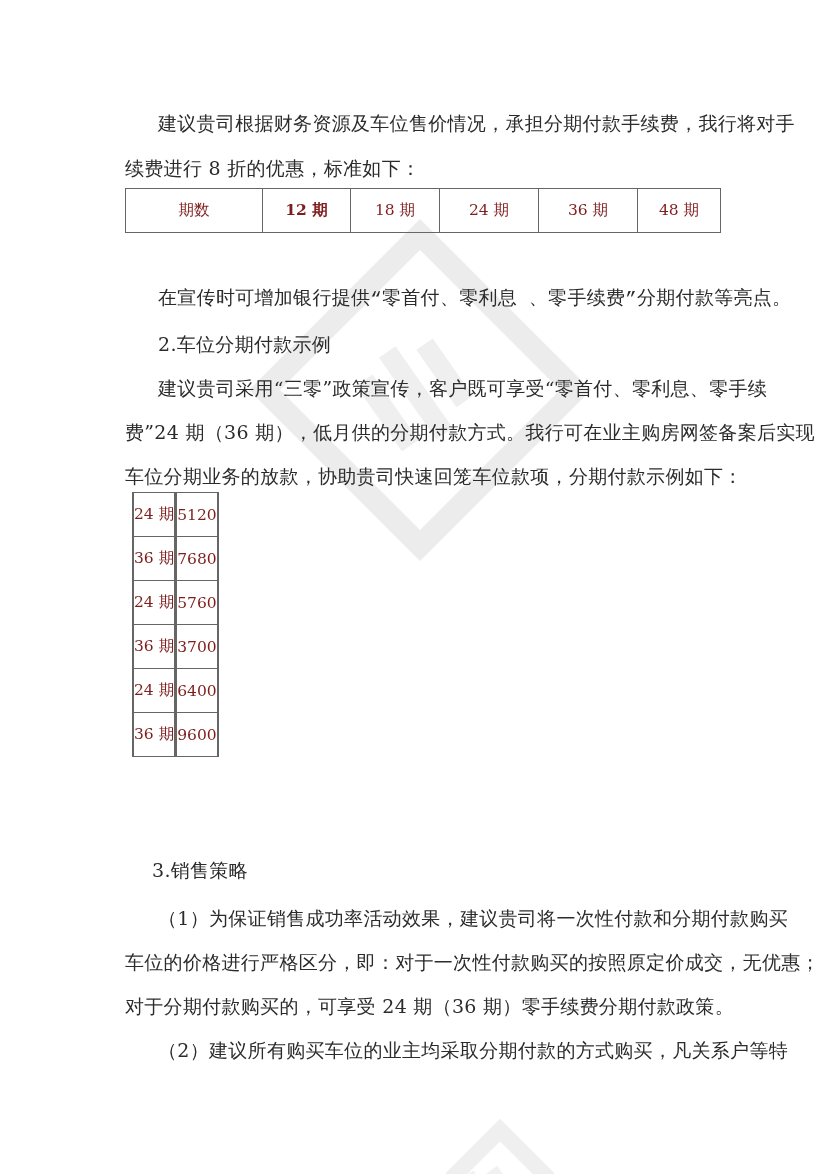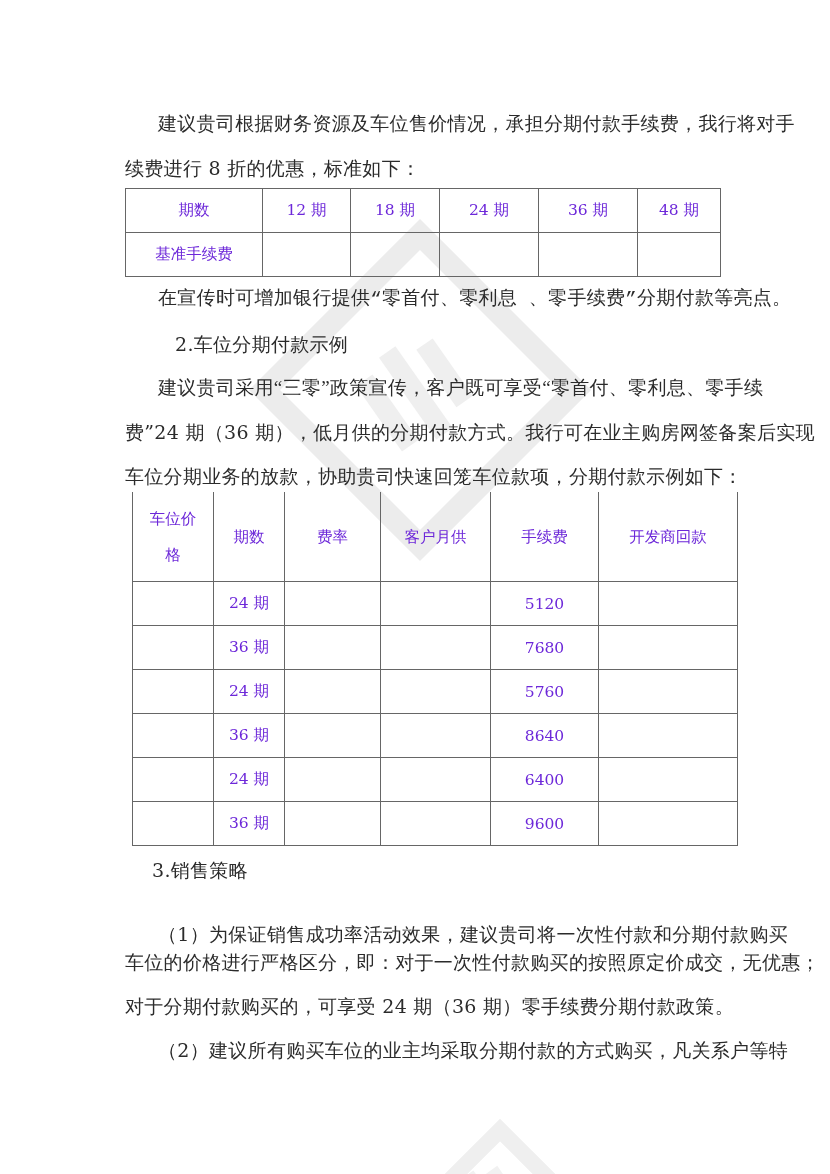--- a/index.html
+++ b/index.html
@@ -1,20 +1,20 @@
 <!DOCTYPE html>
 <html><head>
 <meta charset="utf-8">
 <style>
   html, body { margin:0; padding:0; background:#ffffff; }
   body { width:830px; height:1174px; position:relative; overflow:hidden;
          font-family:"DejaVu Serif","Liberation Serif",serif; color:#2b2b2b; }
   .watermark { position:absolute; pointer-events:none; }
   .p { position:absolute; font-size:19px; line-height:20px; white-space:nowrap; letter-spacing:0.3px; }
-  table { position:absolute; border-collapse:collapse; font-size:15.5px; color:#6d28d9; }
+  table { position:absolute; border-collapse:collapse; font-size:15.5px; color:#7f1d1d; }
   td { border:1px solid #666; text-align:center; vertical-align:middle; padding:0; }
   #t1 { left:125px; top:188px; }
   #t1 td { height:43px; }
   #t2 { left:132px; top:492px; }
   #t2 tr.hdr td { border-top:none; height:89px; line-height:36px; }
   #t2 tr.row td { height:43px; }
 </style>
 </head>
 <body>
 
@@ -38,53 +38,37 @@
   </g>
 </svg>
 
 <div class="p" style="left:158px;top:113px;">建议贵司根据财务资源及车位售价情况，承担分期付款手续费，我行将对手</div>
 <div class="p" style="left:125px;top:158px;text-align:center;">续费进行 8 折的优惠，标准如下：</div>
 
 <table id="t1">
   <tbody>
       <tr>
     <td style="width:136px;">期数</td>
-    <td style="width:87px;">12 期</td>
+    <td style="width:87px;font-weight:bold;">12 期</td>
     <td style="width:88px;">18 期</td>
     <td style="width:98px;">24 期</td>
     <td style="width:98px;">36 期</td>
     <td style="width:82px;">48 期</td>
   </tr>
-  <tr>
-    <td>基准手续费</td>
-    <td></td>
-    <td></td>
-    <td></td>
-    <td></td>
-    <td></td>
-  </tr>
 </tbody>
   </table>
 
 <div class="p" style="left:158px;top:289px;font-family:Liberation Mono, monospace;">在宣传时可增加银行提供“零首付、零利息 、零手续费”分期付款等亮点。</div>
-<div class="p" style="left:158px;top:334px;margin-left:17px;">2.车位分期付款示例</div>
-<div class="p" style="left:158px;top:378px;font-family:Liberation Serif, serif;">建议贵司采用“三零”政策宣传，客户既可享受“零首付、零利息、零手续</div>
+<div class="p" style="left:158px;top:334px;">2.车位分期付款示例</div>
+<div class="p" style="left:158px;top:378px;">建议贵司采用“三零”政策宣传，客户既可享受“零首付、零利息、零手续</div>
 <div class="p" style="left:125px;top:422px;">费”24 期（36 期），低月供的分期付款方式。我行可在业主购房网签备案后实现</div>
 <div class="p" style="left:125px;top:466px;">车位分期业务的放款，协助贵司快速回笼车位款项，分期付款示例如下：</div>
 
 <table id="t2">
   <tbody>
-      <tr class="hdr">
-    <td style="width:80px;"><span>车位价</span><br><span>格</span></td>
-    <td style="width:70px;">期数</td>
-    <td style="width:95px;">费率</td>
-    <td style="width:109px;">客户月供</td>
-    <td style="width:107px;">手续费</td>
-    <td style="width:138px;">开发商回款</td>
-  </tr>
   <tr class="row">
     <td></td>
     <td>24 期</td>
     <td></td>
     <td></td>
     <td>5120</td>
     <td></td>
   </tr>
   <tr class="row">
     <td></td>
@@ -100,21 +84,21 @@
     <td></td>
     <td></td>
     <td>5760</td>
     <td></td>
   </tr>
   <tr class="row">
     <td></td>
     <td>36 期</td>
     <td></td>
     <td></td>
-    <td>8640</td>
+    <td>3700</td>
     <td></td>
   </tr>
   <tr class="row">
     <td></td>
     <td>24 期</td>
     <td></td>
     <td></td>
     <td>6400</td>
     <td></td>
   </tr>
@@ -123,16 +107,16 @@
     <td>36 期</td>
     <td></td>
     <td></td>
     <td>9600</td>
     <td></td>
   </tr>
 </tbody>
   </table>
 
 <div class="p" style="left:152px;top:860px;">3.销售策略</div>
-<div class="p" style="left:158px;top:908px;margin-top:16px;">（1）为保证销售成功率活动效果，建议贵司将一次性付款和分期付款购买</div>
+<div class="p" style="left:158px;top:908px;">（1）为保证销售成功率活动效果，建议贵司将一次性付款和分期付款购买</div>
 <div class="p" style="left:125px;top:952px;text-align:center;">车位的价格进行严格区分，即：对于一次性付款购买的按照原定价成交，无优惠；</div>
 <div class="p" style="left:125px;top:996px;">对于分期付款购买的，可享受 24 期（36 期）零手续费分期付款政策。</div>
 <div class="p" style="left:158px;top:1040px;">（2）建议所有购买车位的业主均采取分期付款的方式购买，凡关系户等特</div>
 
 </body></html>

